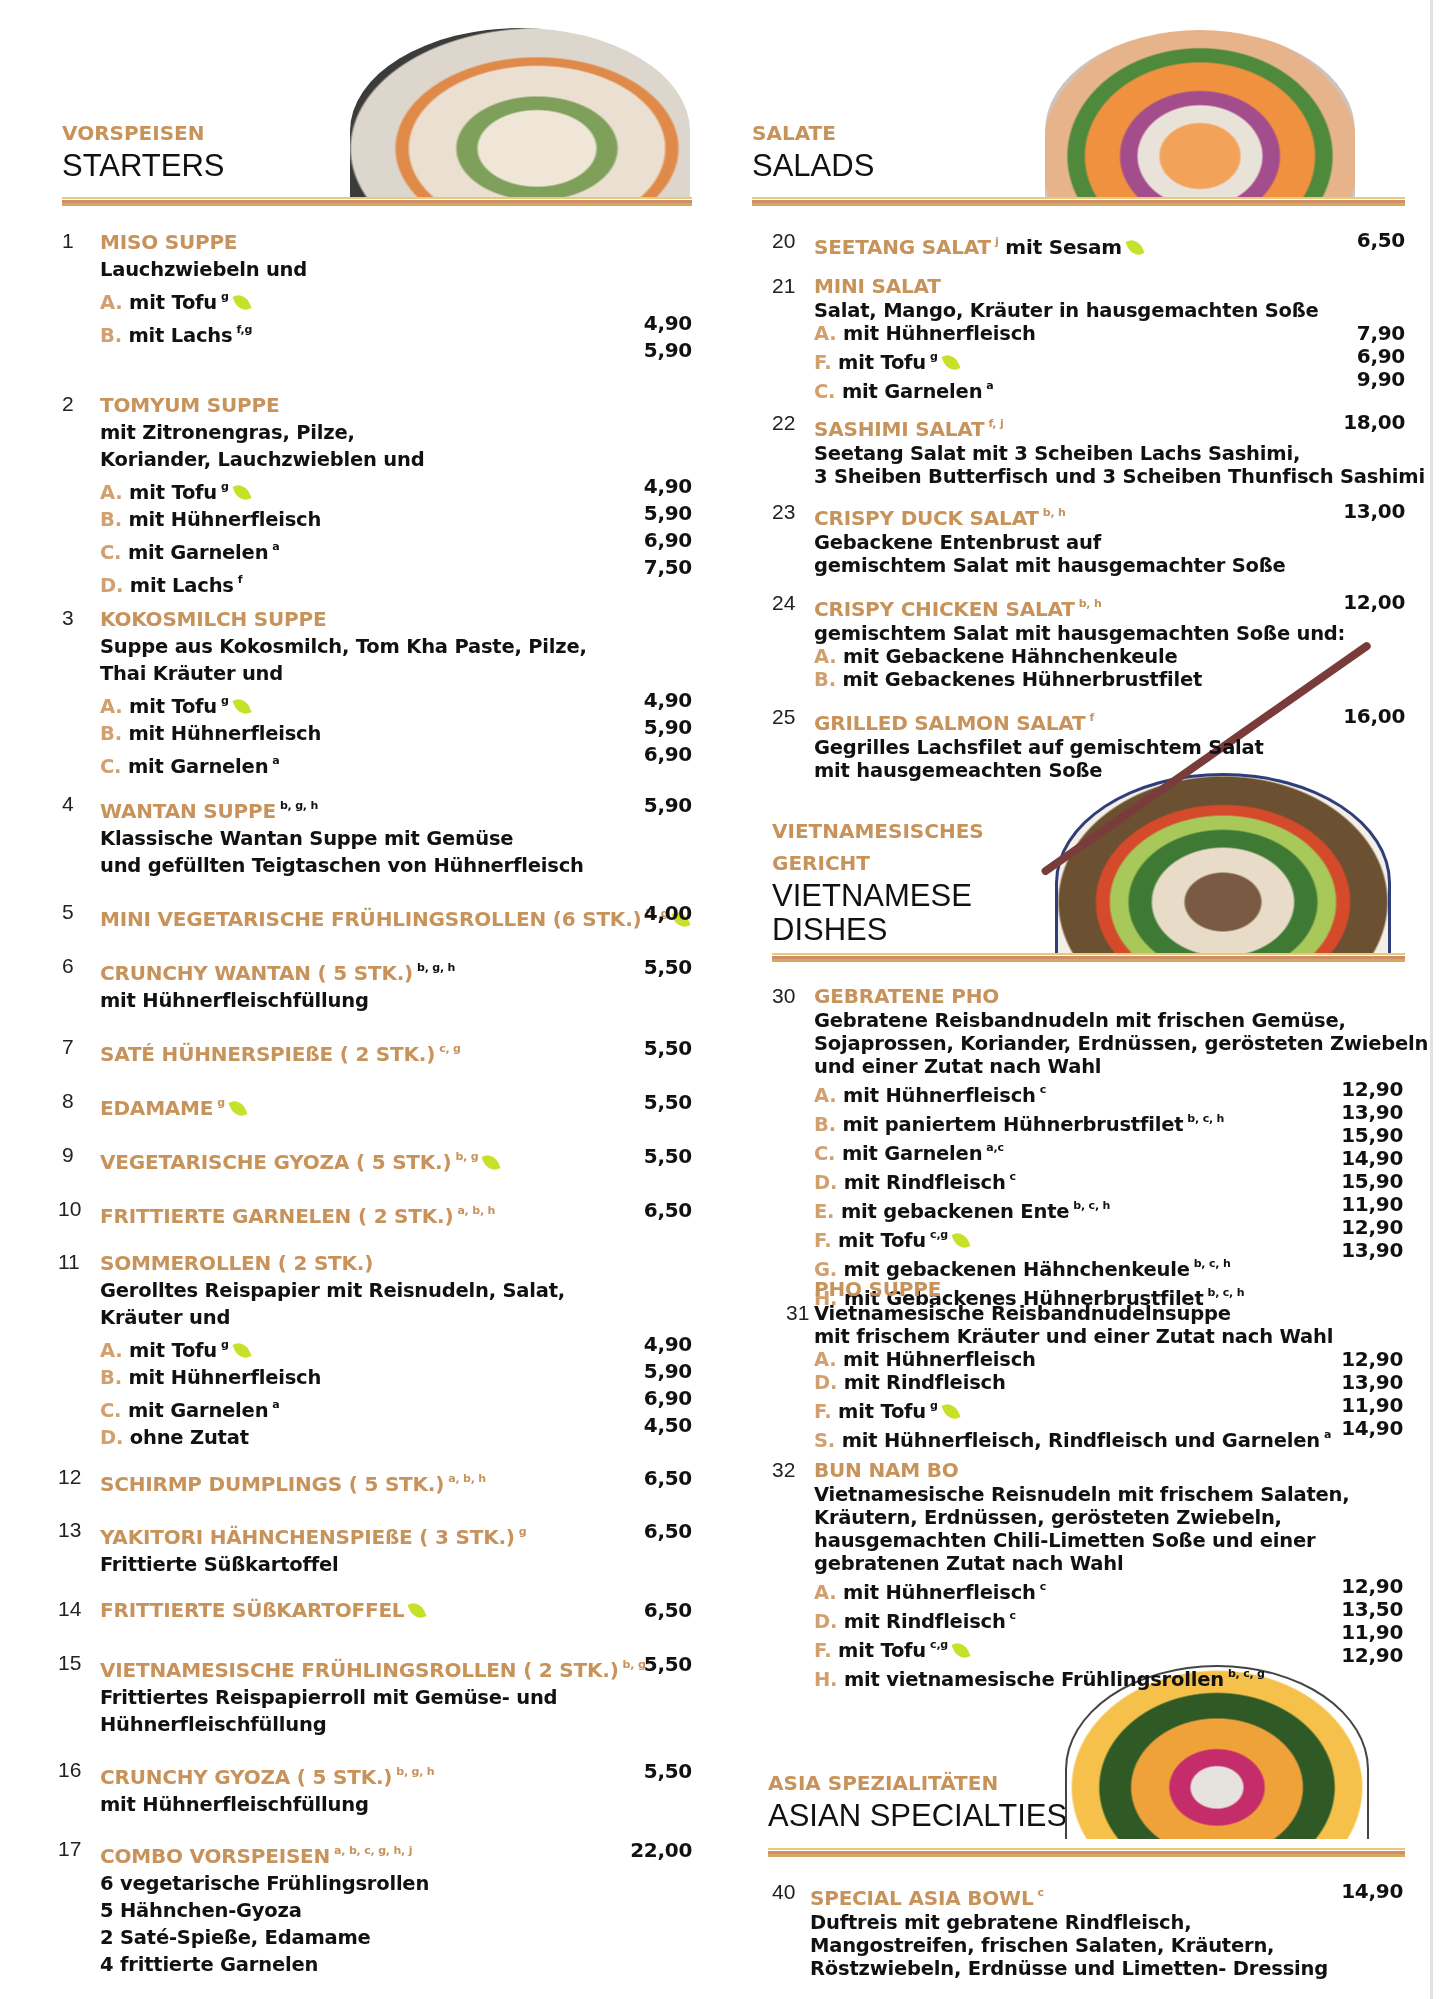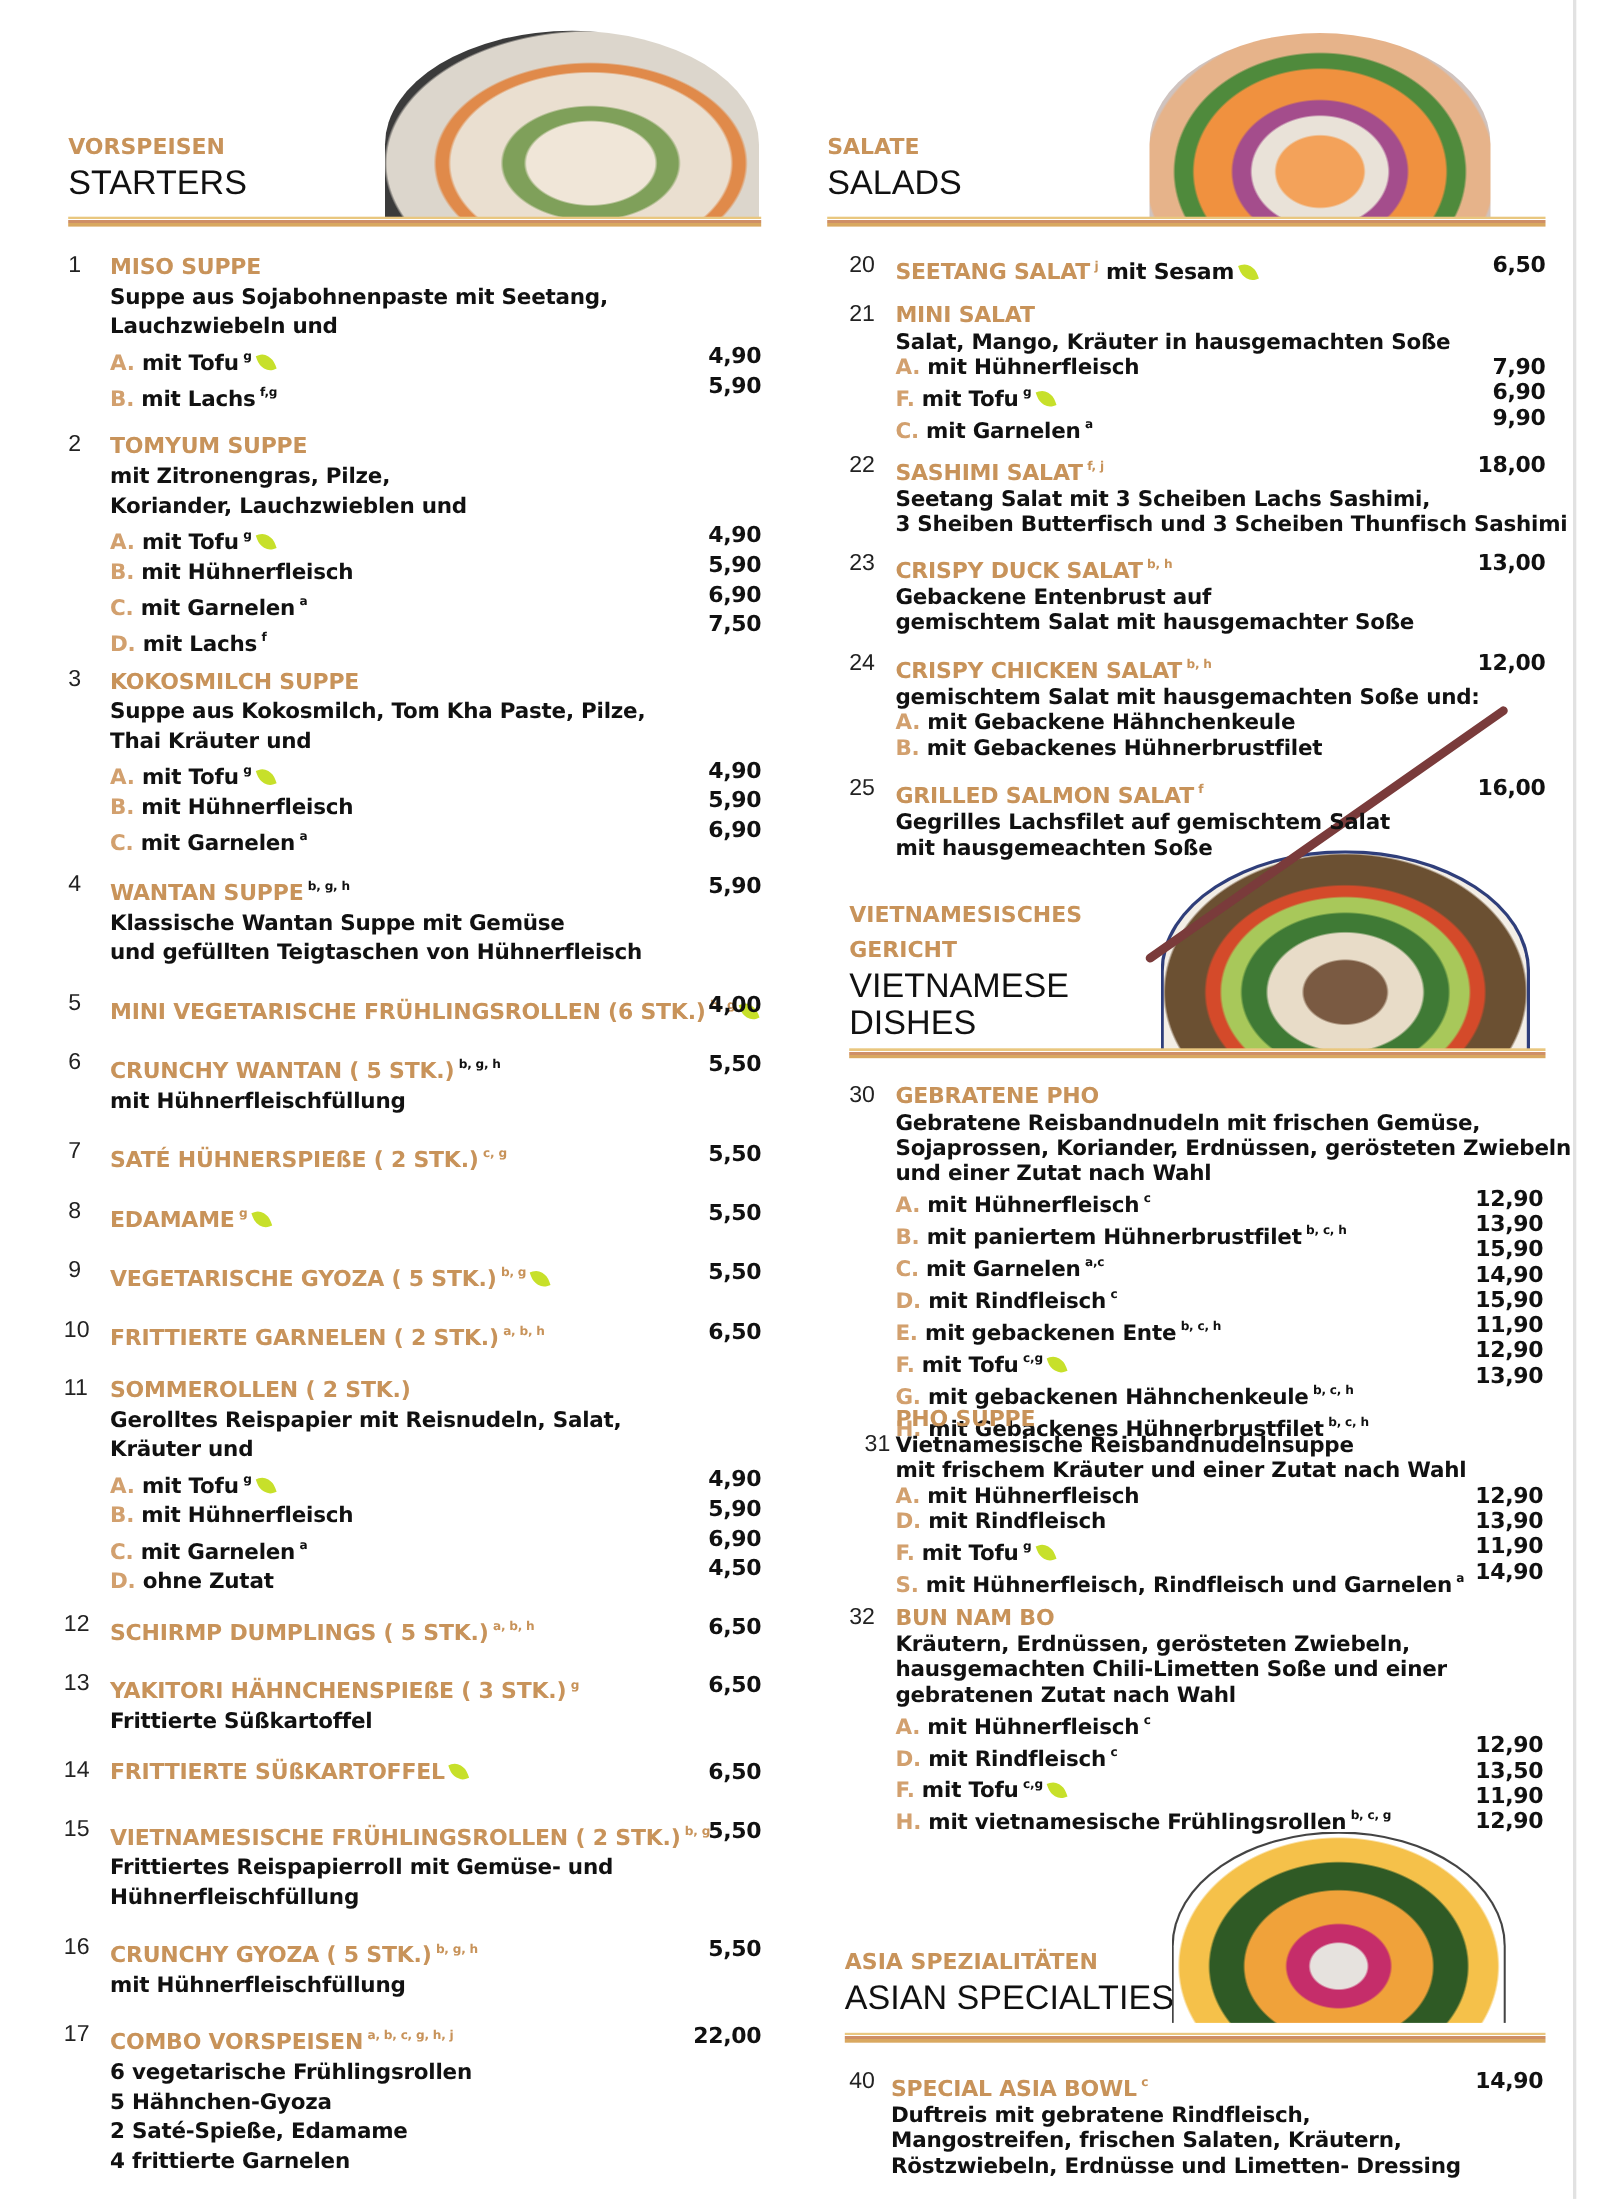--- a/index.html
+++ b/index.html
@@ -61,21 +61,20 @@
   <div class="de">ASIA SPEZIALITÄTEN</div>
   <div class="en">ASIAN SPECIALTIES</div>
 </div>
 <div class="photo" style="left:1065px; top:1665px; width:300px; height:172px; border:2px solid #444; border-bottom:none; background: radial-gradient(ellipse at 50% 70%, #e6e2de 0 12%, #c52d6a 13% 22%, #f0a23a 23% 40%, #2f5a25 41% 55%, #f5c14a 56% 68%, #ffffff 69% 100%);"></div>
 <div class="divider" style="left:768px; top:1848px; width:637px;"></div>
 
 <div class="item" style="left:62px; top:229px;">
   <span class="num" style="left:0;">1</span>
   <div class="body" style="left:38px;">
     <div class="title"><span>MISO SUPPE</span></div>
-    <div class="desc">Suppe aus Sojabohnenpaste mit Seetang,</div>
     <div class="desc">Lauchzwiebeln und</div>
     <div class="opt"><span class="letter">A.</span> <span>mit Tofu</span><span class="sup">g</span><span class="leaf"></span></div>
     <div class="opt"><span class="letter">B.</span> <span>mit Lachs</span><span class="sup">f,g</span></div>
   </div>
   <div class="price" style="left:520px; top:81px; width:110px;">4,90</div>
   <div class="price" style="left:520px; top:108px; width:110px;">5,90</div>
 </div>
 
 <div class="item" style="left:62px; top:392px;">
   <span class="num" style="left:0;">2</span>
@@ -346,20 +345,21 @@
   <div class="price" style="left:521px; top:71px; width:110px;">12,90</div>
   <div class="price" style="left:521px; top:94px; width:110px;">13,90</div>
   <div class="price" style="left:521px; top:117px; width:110px;">11,90</div>
   <div class="price" style="left:521px; top:140px; width:110px;">14,90</div>
 </div>
 
 <div class="item" style="left:772px; top:1458px;">
   <span class="num" style="left:0;">32</span>
   <div class="body" style="left:42px;">
     <div class="title">BUN NAM BO</div>
+    <div class="desc">Vietnamesische Reisnudeln mit frischem Salaten,</div>
     <div class="desc">Kräutern, Erdnüssen, gerösteten Zwiebeln,</div>
     <div class="desc">hausgemachten Chili-Limetten Soße und einer</div>
     <div class="desc">gebratenen Zutat nach Wahl</div>
     <div class="opt"><span class="letter">A.</span> <span>mit Hühnerfleisch</span><span class="sup">c</span></div>
     <div class="opt"><span class="letter">D.</span> <span>mit Rindfleisch</span><span class="sup">c</span></div>
     <div class="opt"><span class="letter">F.</span> <span>mit Tofu</span><span class="sup">c,g</span><span class="leaf"></span></div>
     <div class="opt"><span class="letter">H.</span> <span>mit vietnamesische Frühlingsrollen</span><span class="sup">b, c, g</span></div>
   </div>
   <div class="price" style="left:521px; top:117px; width:110px;">12,90</div>
   <div class="price" style="left:521px; top:140px; width:110px;">13,50</div>

